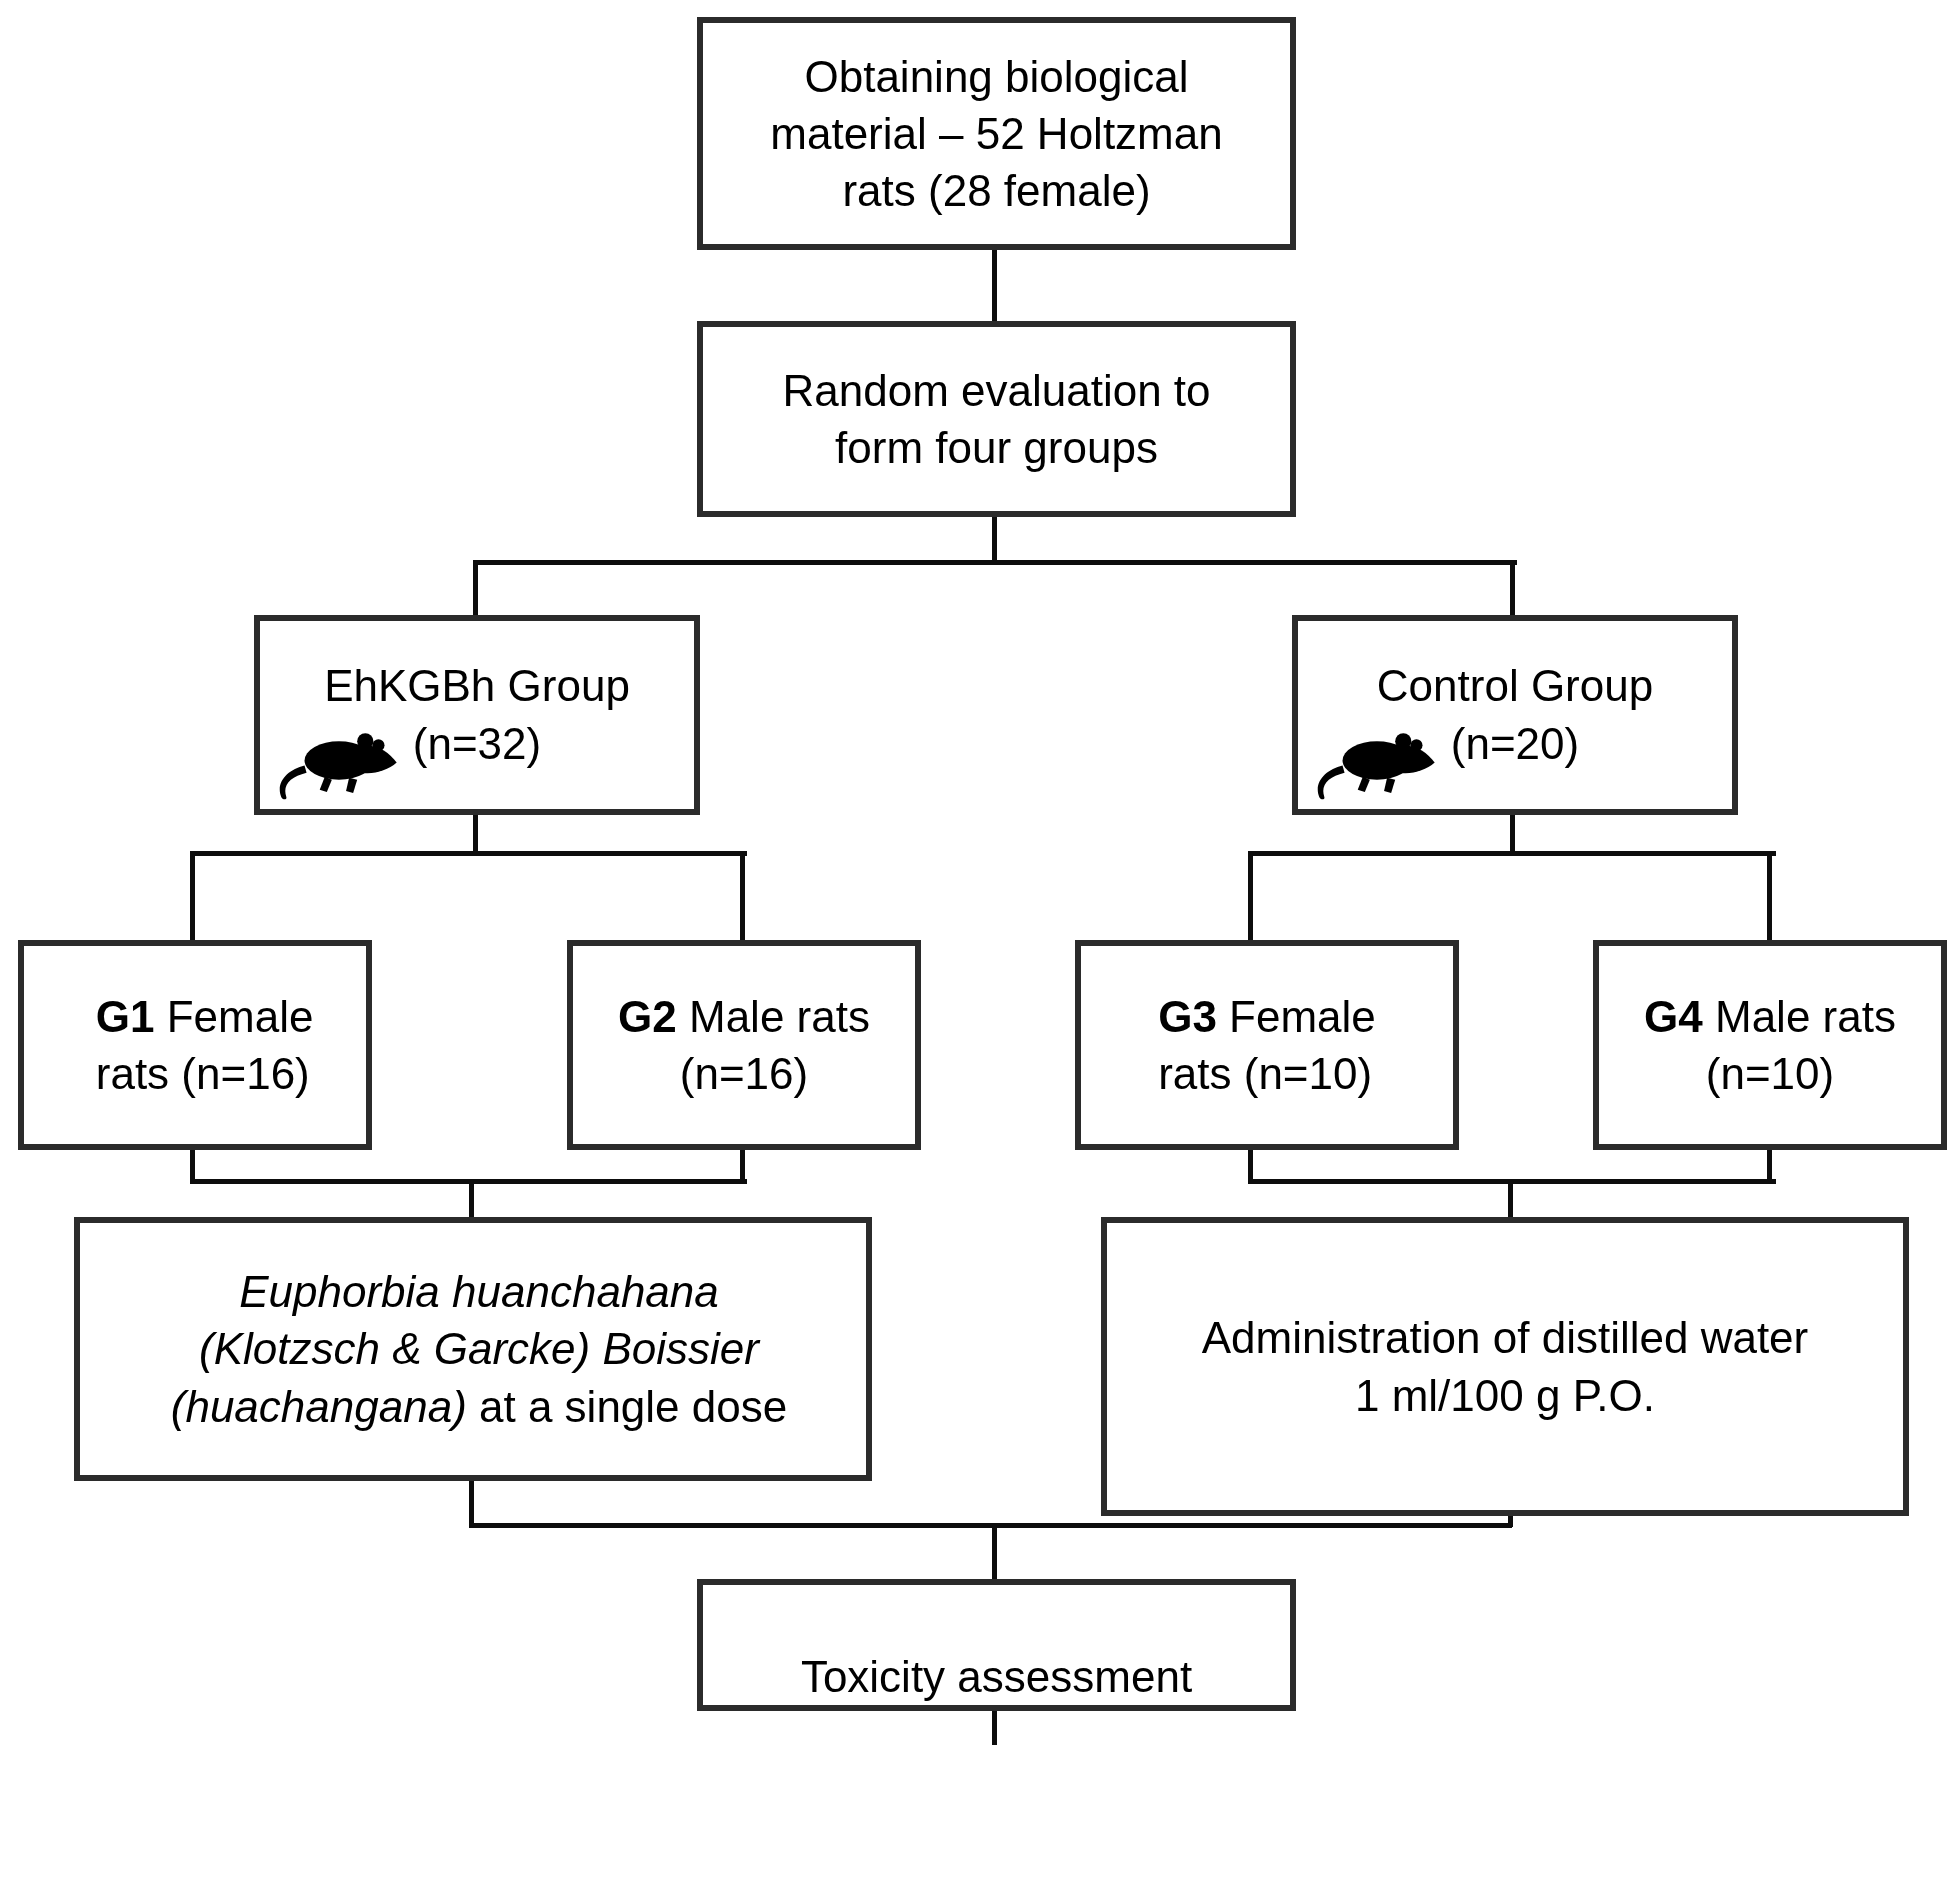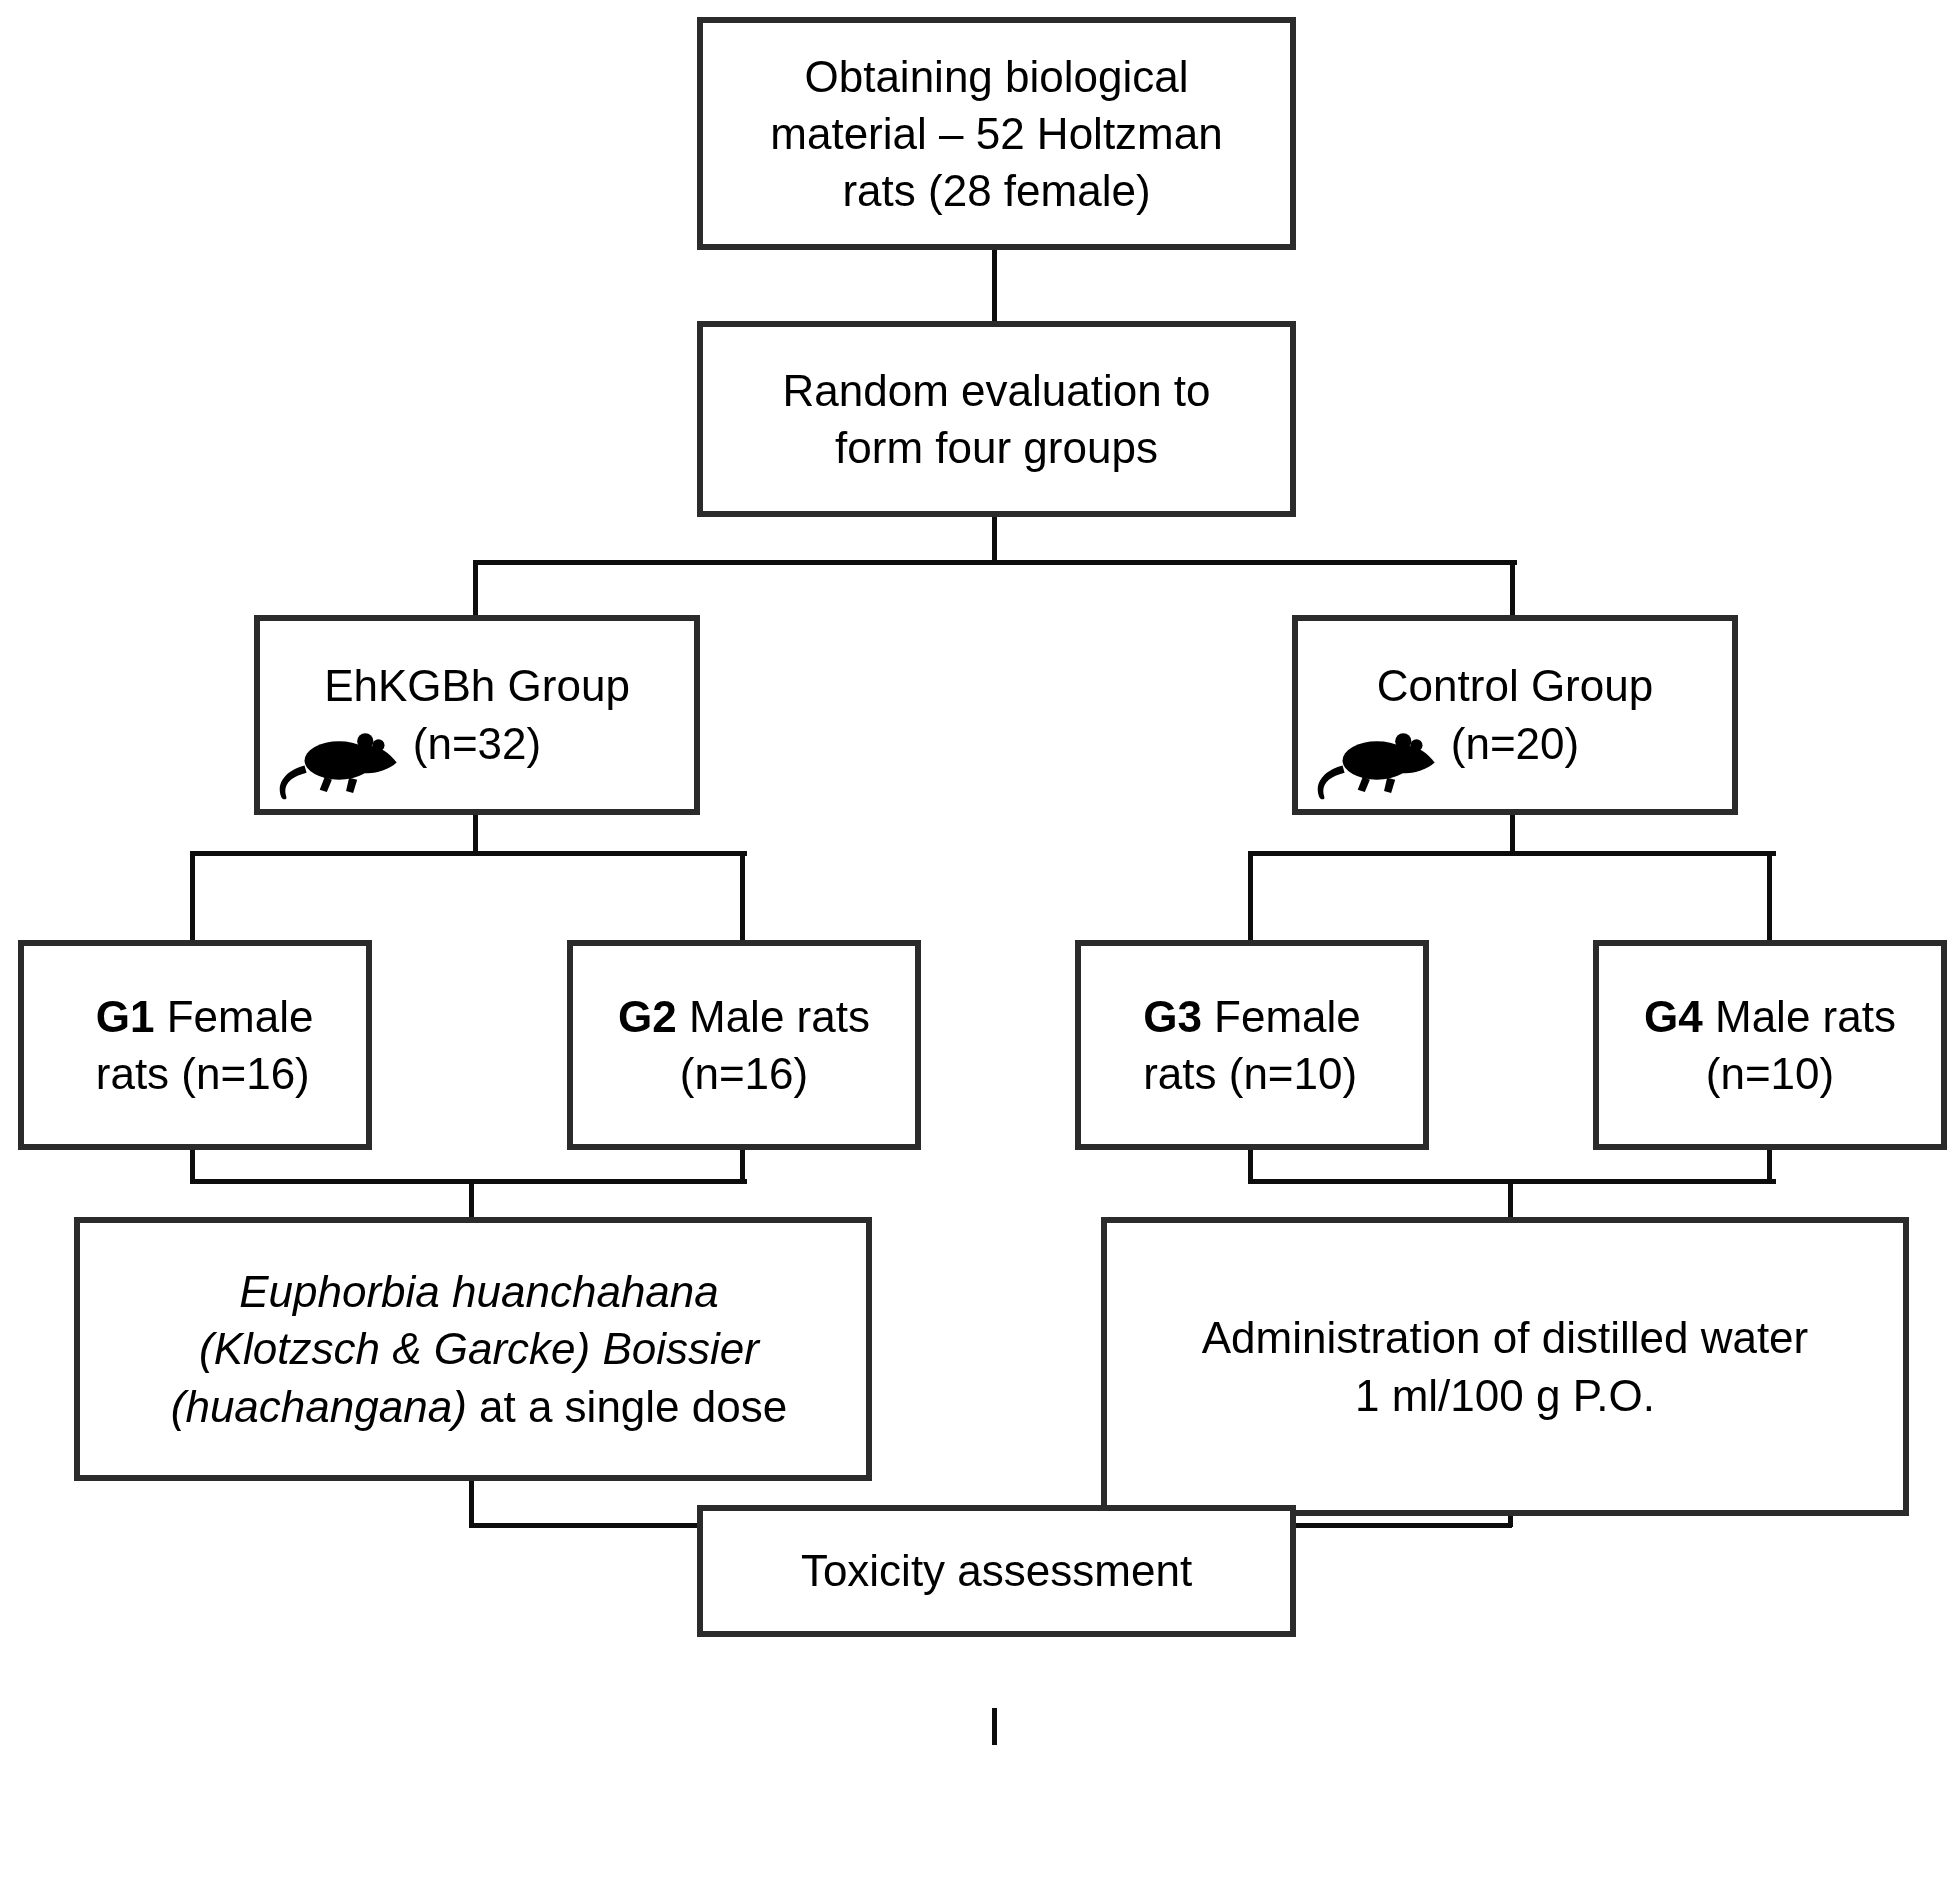--- a/index.html
+++ b/index.html
@@ -125,21 +125,21 @@
     </div>
   </div>
 
   <div class="box" style="left:567px;top:940px;width:354px;height:210px;">
     <div class="inner">
       <div><span class="b">G2</span><span> Male rats</span></div>
       <div>(n=16)</div>
     </div>
   </div>
 
-  <div class="box" style="left:1075px;top:940px;width:354px;height:210px;">
+  <div class="box" style="left:1075px;top:940px;width:384px;height:210px;">
     <div class="inner left">
       <div><span class="b">G3</span><span> Female</span></div>
       <div>rats (n=10)</div>
     </div>
   </div>
 
   <div class="box" style="left:1593px;top:940px;width:354px;height:210px;">
     <div class="inner">
       <div><span class="b">G4</span><span> Male rats</span></div>
       <div>(n=10)</div>
@@ -154,21 +154,21 @@
     </div>
   </div>
 
   <div class="box" style="left:1101px;top:1217px;width:808px;height:299px;">
     <div class="inner">
       <div>Administration of distilled water</div>
       <div>1 ml/100 g P.O.</div>
     </div>
   </div>
 
-  <div class="box" style="left:697px;top:1505px;width:599px;height:132px;">
+  <div class="box" style="left:697px;top:1579px;width:599px;height:132px;justify-content:flex-end;">
     <div class="inner">
       <div>Toxicity assessment</div>
     </div>
   </div>
 
 
 </div>
 
 
 </body></html>

